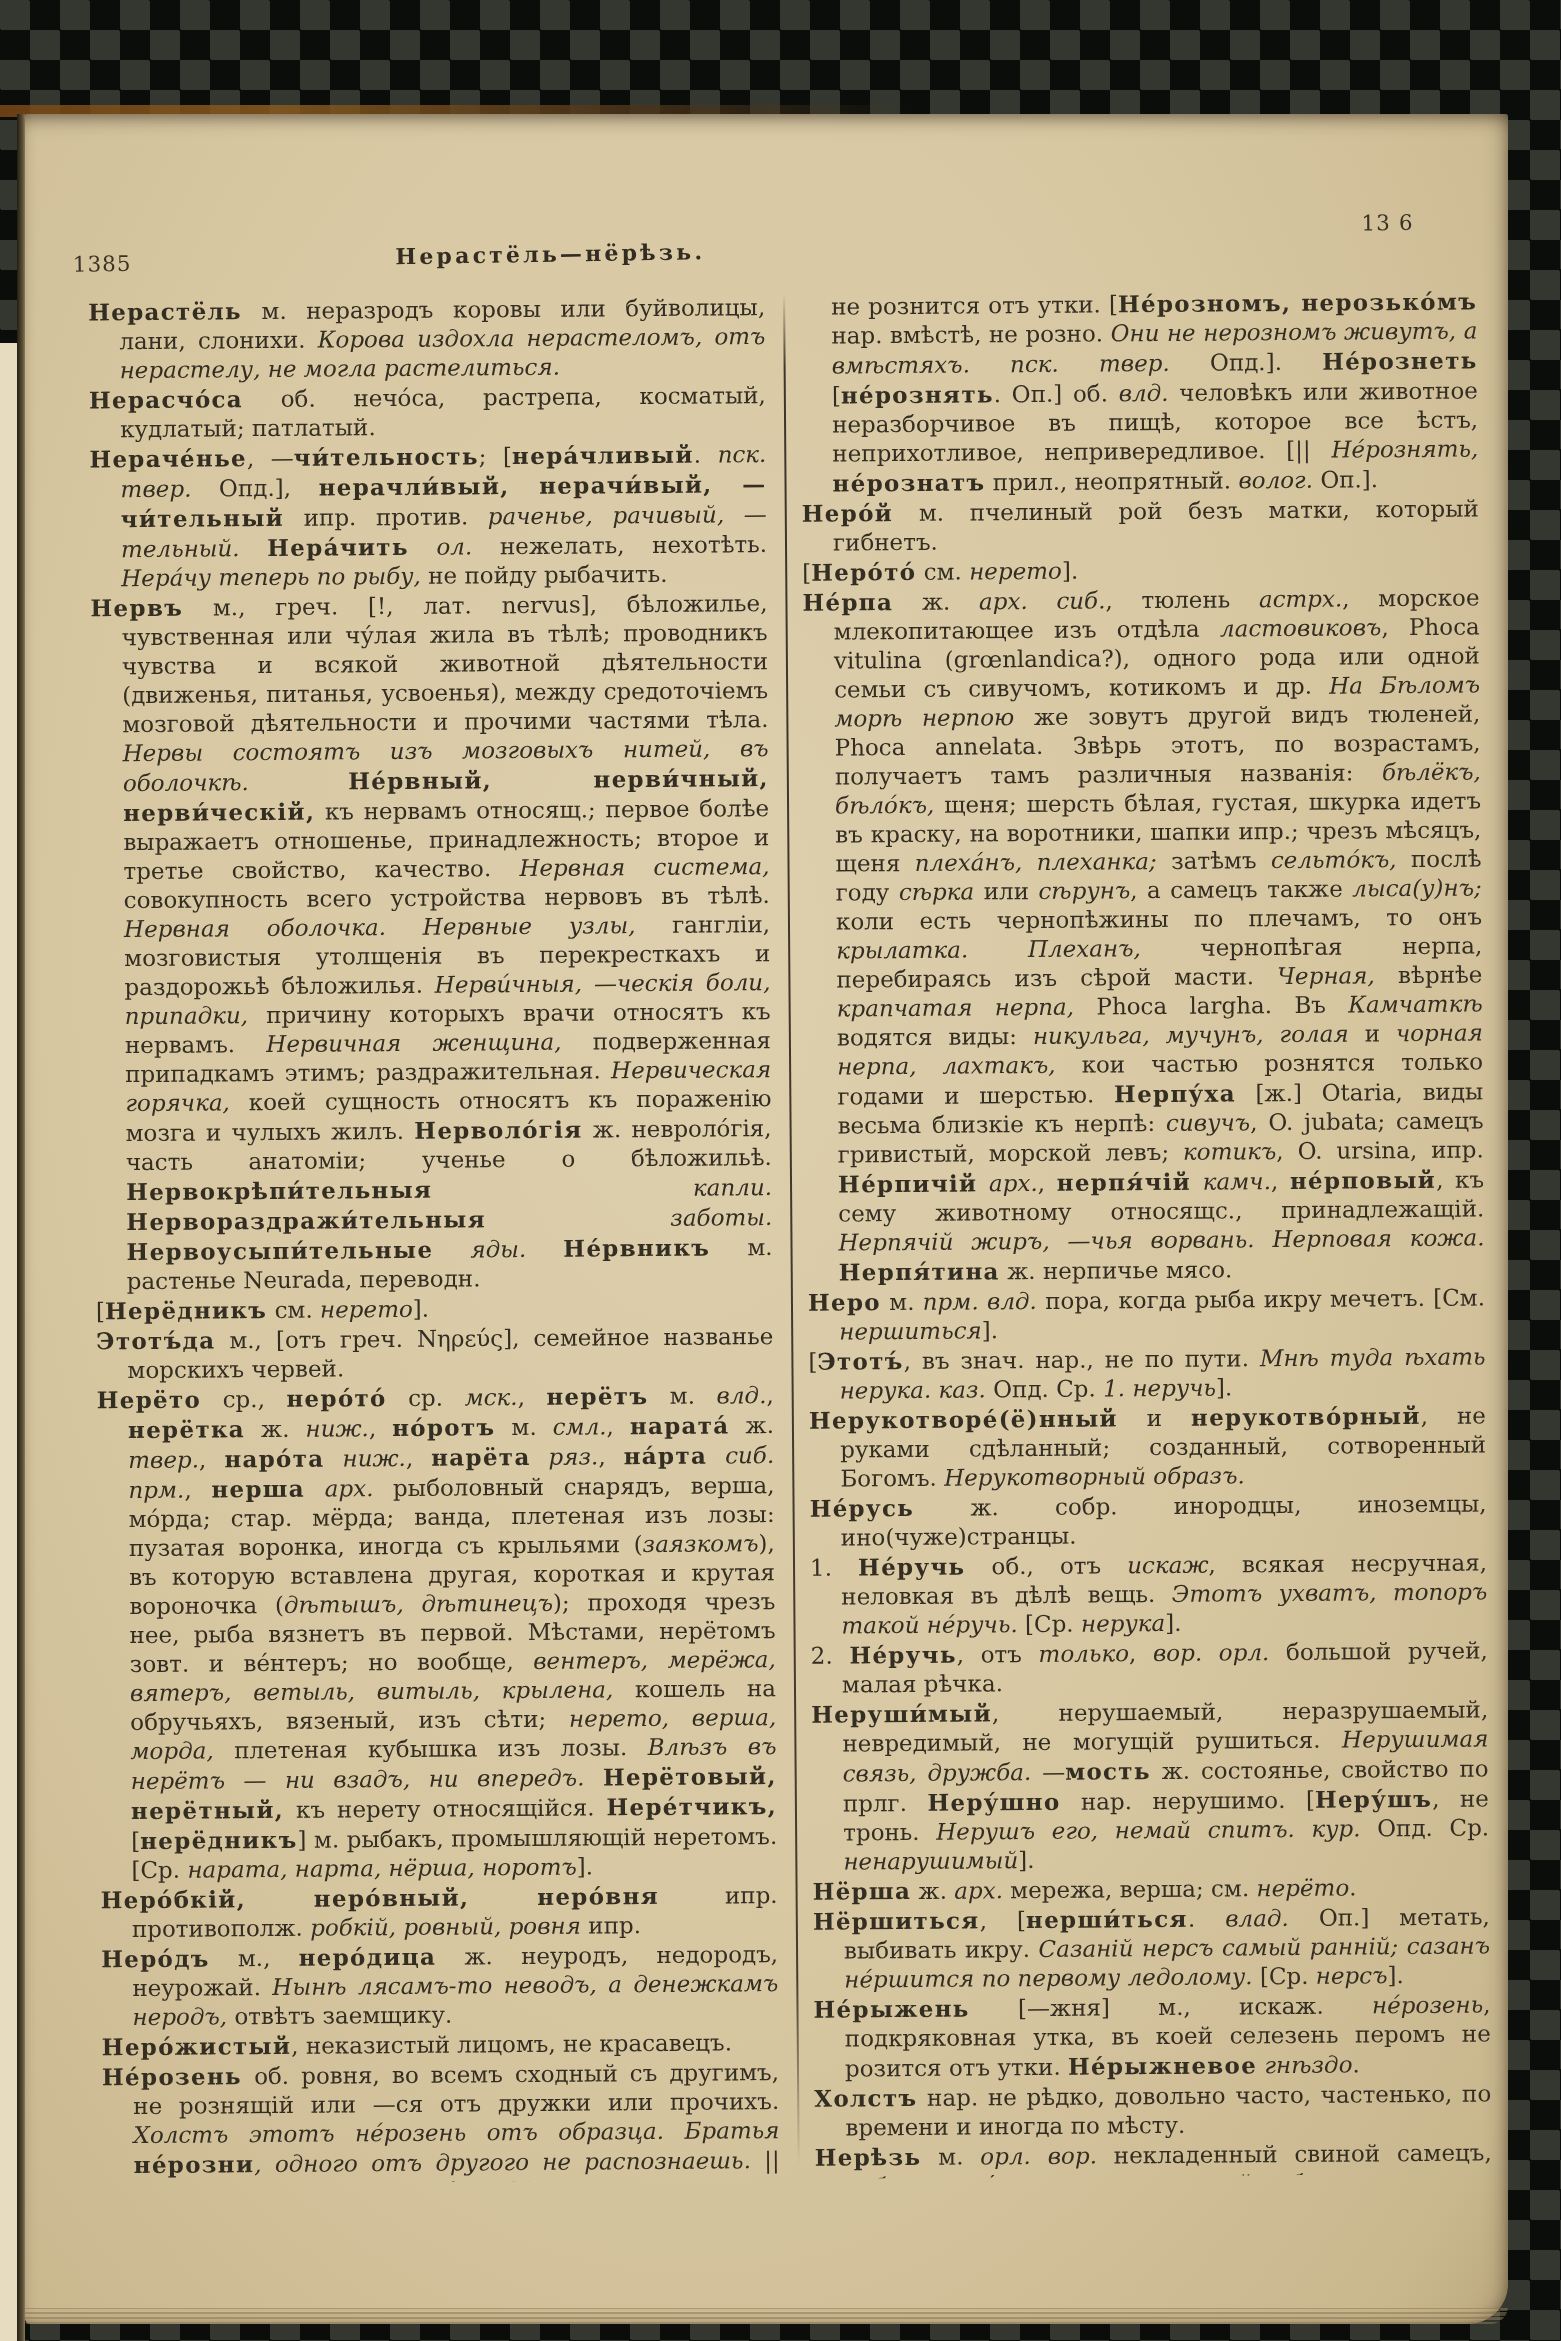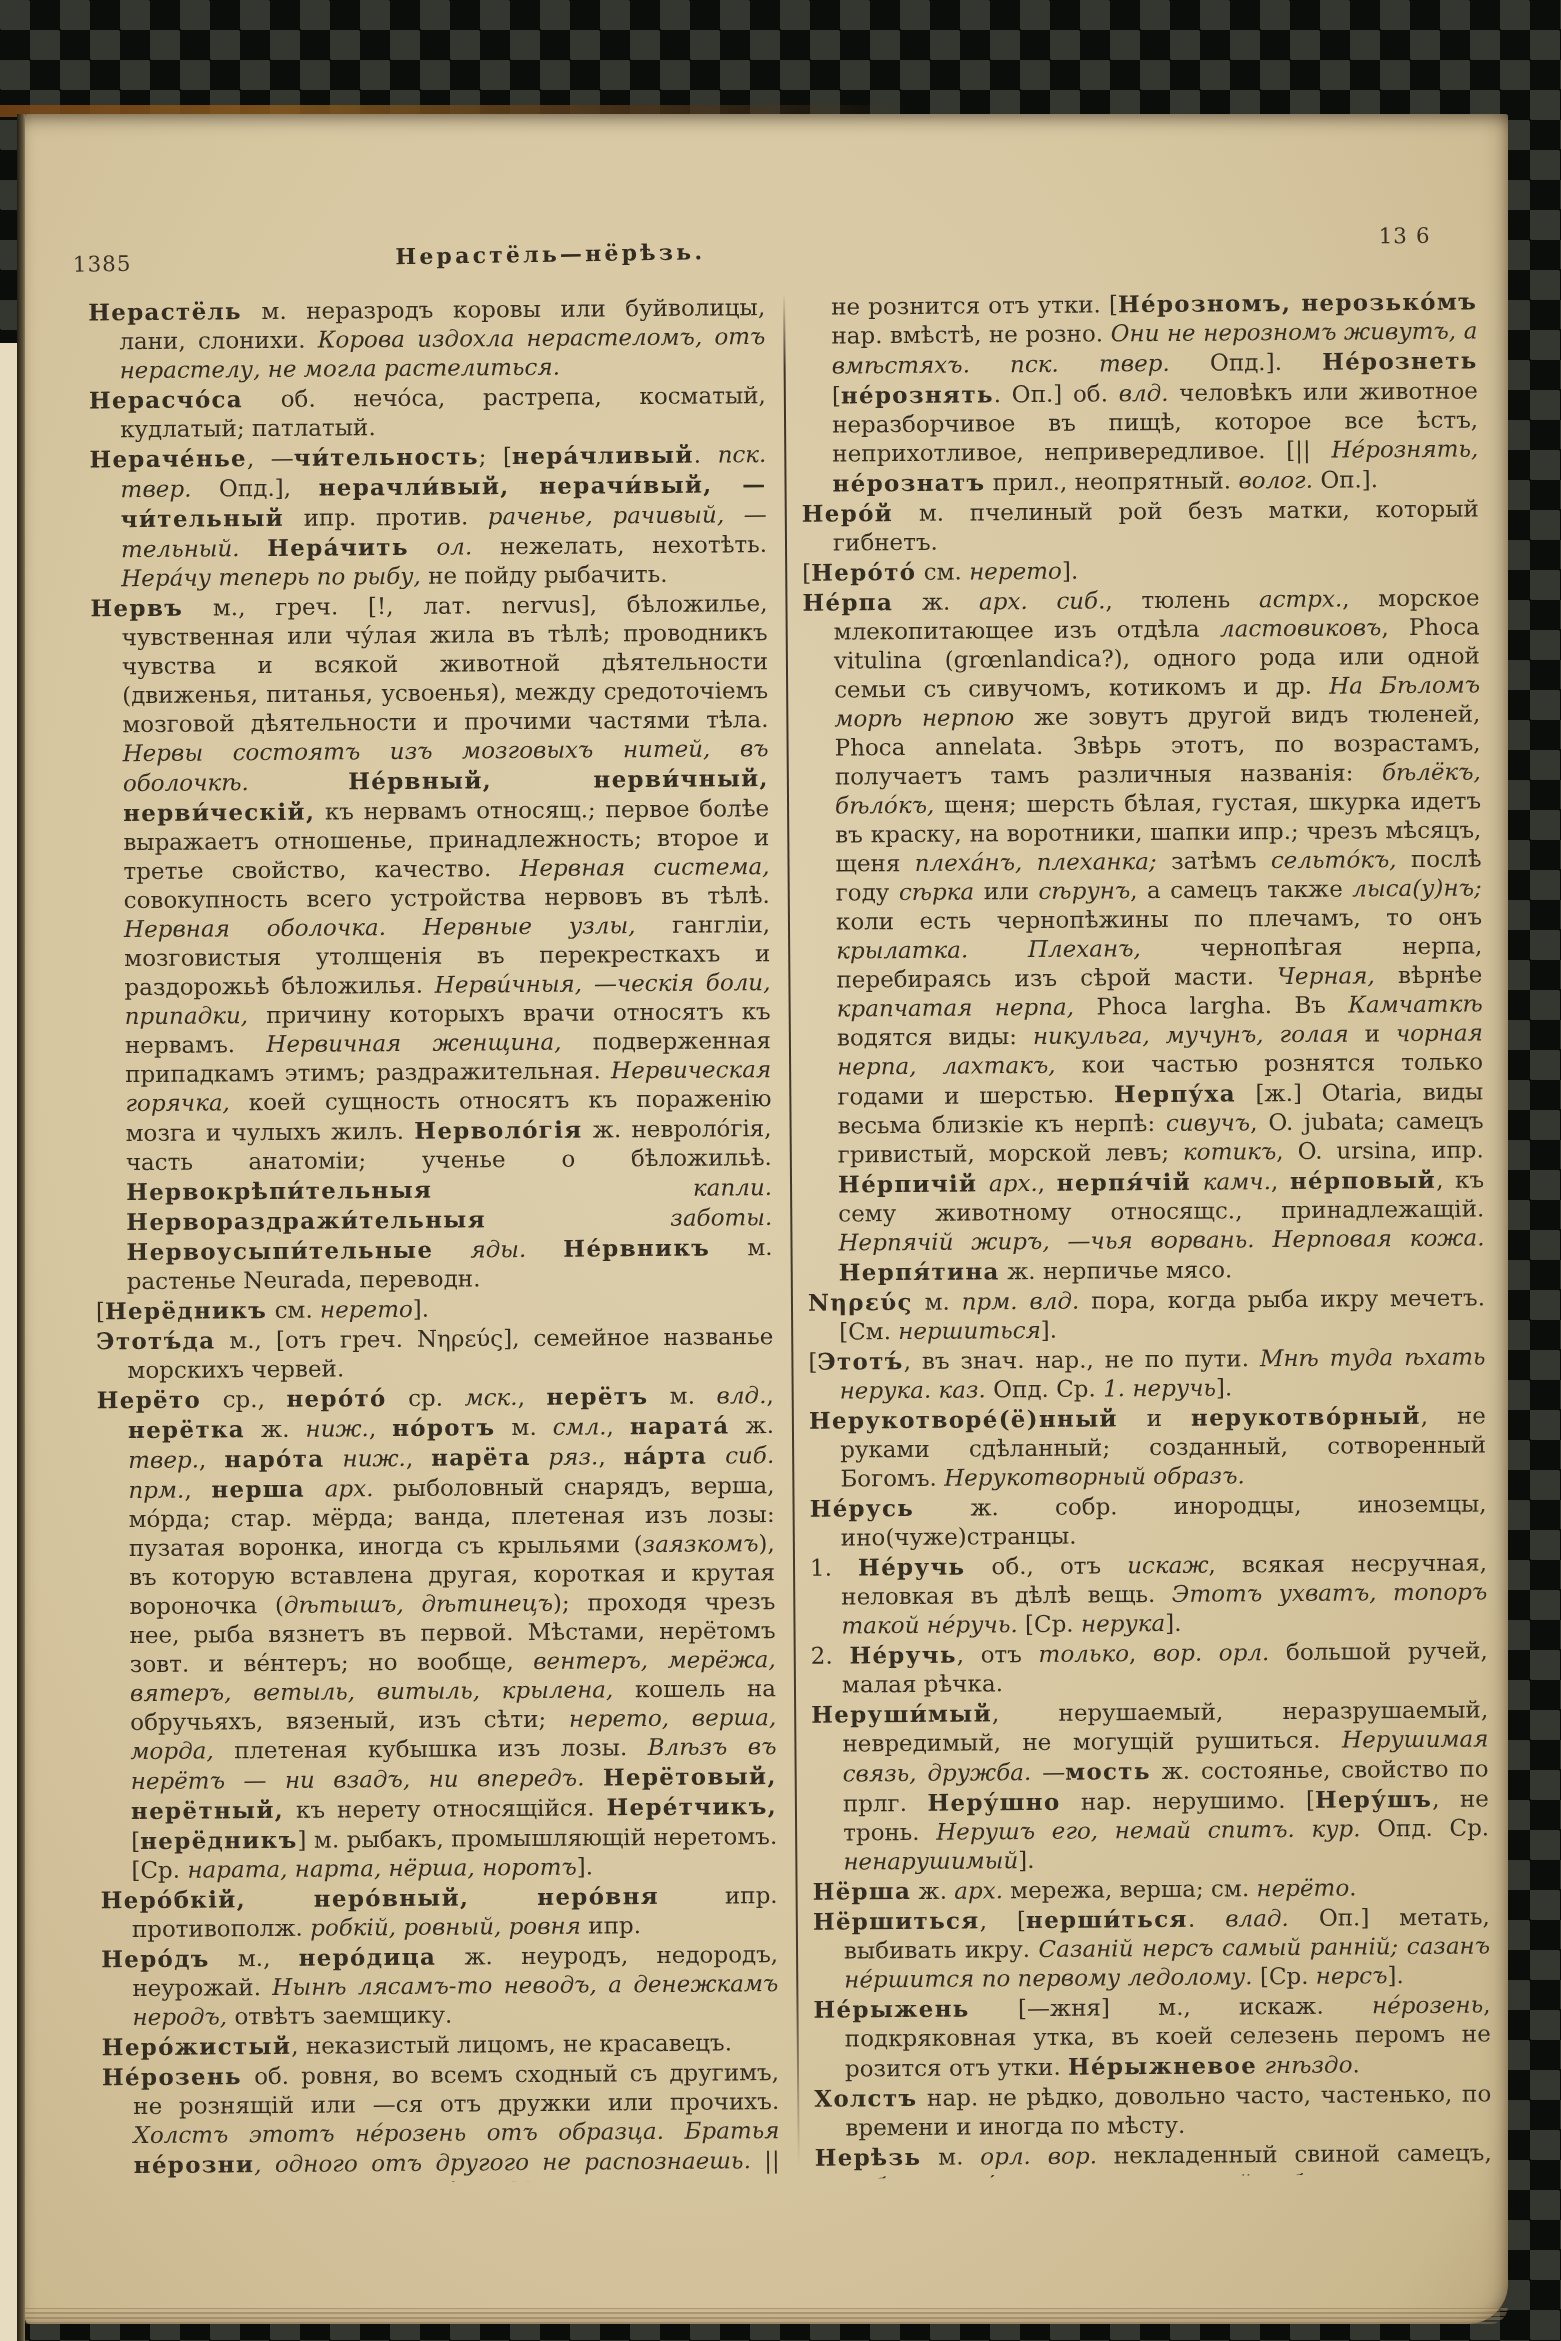--- a/index.html
+++ b/index.html
@@ -39,21 +39,21 @@
                inset 0 -9.7px 16px -11.8px rgba(40,28,14,.4);
   }
   
   .page::after{
     content:"";position:absolute;left:0;right:0;bottom:0;height:18px;
     border-radius:0 0 40px 5.4px;
     background:repeating-linear-gradient(to bottom,rgba(150,128,90,0) 0 1.6px,rgba(140,118,80,.55) 1.6px 3.2px,rgba(190,170,130,.35) 3.2px 4.8px);
   }
   .pageno{position:absolute;color:#393226;font-size:21.4px;letter-spacing:1.1px;}
   .pageno-left{left:80px;top:246px;transform:rotate(-0.6deg);}
-  .pageno-right{left:1369px;top:228px;margin-left:17px;}
+  .pageno-right{left:1369px;top:215px;}
   .running-head{
     position:absolute;left:343px;top:239px;width:429px;
     text-align:center;color:#332c21;
     font-size:22px;font-weight:bold;letter-spacing:3.2px;
     transform:rotate(-0.5deg);
   }
   .text-block{
     position:absolute;left:0;top:0;width:1561px;height:2342px;
     transform:rotate(-0.45deg);transform-origin:777px 1180px;
   }
@@ -103,21 +103,21 @@
         <p class="entry"><span class="seg-b">Неро́дъ</span><span class="seg-n"> м., </span><span class="seg-b">неро́дица</span><span class="seg-n"> ж. неуродъ, недородъ, неурожай. </span><span class="seg-i">Нынѣ лясамъ-то неводъ, а денежкамъ неродъ,</span><span class="seg-n"> отвѣтъ заемщику.</span></p>
         <p class="entry"><span class="seg-b">Неро́жистый</span><span class="seg-n">, неказистый лицомъ, не красавецъ.</span></p>
         <p class="entry"><span class="seg-b">Не́розень</span><span class="seg-n"> об. ровня, во всемъ сходный съ другимъ, не рознящій или —ся отъ дружки или прочихъ. </span><span class="seg-i">Холстъ этотъ не́розень отъ образца. Братья </span><span class="seg-b">не́розни</span><span class="seg-i">, одного отъ другого не распознаешь.</span><span class="seg-n"> || Попугаи неразлучки, inséparables. || Подкряковная утка, </span><span class="seg-i">не́рыжень</span><span class="seg-n"> (искажен.), </span><span class="seg-b">нерозна́къ</span><span class="seg-n"> [—ака́, м.], у которой селезень, перомъ,</span></p>
       </div>
     <div class="divider"></div>
     <div class="column col-right">
         <p class="entry cont"><span class="seg-n">не рознится отъ утки. [</span><span class="seg-b">Не́розномъ, нерозько́мъ</span><span class="seg-n"> нар. вмѣстѣ, не розно. </span><span class="seg-i">Они не нерозномъ живутъ, а вмѣстяхъ.</span><span class="seg-n"> </span><span class="seg-i">пск. твер.</span><span class="seg-n"> Опд.]. </span><span class="seg-b">Не́рознеть</span><span class="seg-n"> [</span><span class="seg-b">не́рознять</span><span class="seg-n">. Оп.] об. </span><span class="seg-i">влд.</span><span class="seg-n"> человѣкъ или животное неразборчивое въ пищѣ, которое все ѣстъ, неприхотливое, непривередливое. [|| </span><span class="seg-i">Не́рознять,</span><span class="seg-n"> </span><span class="seg-b">не́рознатъ</span><span class="seg-n"> прил., неопрятный. </span><span class="seg-i">волог.</span><span class="seg-n"> Оп.].</span></p>
         <p class="entry"><span class="seg-b">Неро́й</span><span class="seg-n"> м. пчелиный рой безъ матки, который гибнетъ.</span></p>
         <p class="entry"><span class="seg-n">[</span><span class="seg-b">Неро́то́</span><span class="seg-n"> см. </span><span class="seg-i">нерето</span><span class="seg-n">].</span></p>
         <p class="entry"><span class="seg-b">Не́рпа</span><span class="seg-n"> ж. </span><span class="seg-i">арх. сиб.</span><span class="seg-n">, тюлень </span><span class="seg-i">астрх.</span><span class="seg-n">, морское млекопитающее изъ отдѣла </span><span class="seg-i">ластовиковъ</span><span class="seg-n">, Phoca vitulina (grœnlandica?), одного рода или одной семьи съ сивучомъ, котикомъ и др. </span><span class="seg-i">На Бѣломъ морѣ нерпою</span><span class="seg-n"> же зовутъ другой видъ тюленей, Phoca annelata. Звѣрь этотъ, по возрастамъ, получаетъ тамъ различныя названія: </span><span class="seg-i">бѣлёкъ, бѣло́къ,</span><span class="seg-n"> щеня; шерсть бѣлая, густая, шкурка идетъ въ краску, на воротники, шапки ипр.; чрезъ мѣсяцъ, щеня </span><span class="seg-i">плеха́нъ, плеханка;</span><span class="seg-n"> затѣмъ </span><span class="seg-i">сельто́къ,</span><span class="seg-n"> послѣ году </span><span class="seg-i">сѣрка</span><span class="seg-n"> или </span><span class="seg-i">сѣрунъ</span><span class="seg-n">, а самецъ также </span><span class="seg-i">лыса(у)нъ;</span><span class="seg-n"> коли есть чернопѣжины по плечамъ, то онъ </span><span class="seg-i">крылатка. Плеханъ,</span><span class="seg-n"> чернопѣгая нерпа, перебираясь изъ сѣрой масти. </span><span class="seg-i">Черная,</span><span class="seg-n"> вѣрнѣе </span><span class="seg-i">крапчатая нерпа,</span><span class="seg-n"> Phoca largha. Въ </span><span class="seg-i">Камчаткѣ</span><span class="seg-n"> водятся виды: </span><span class="seg-i">никульга, мучунъ, голая</span><span class="seg-n"> и </span><span class="seg-i">чорная нерпа, лахтакъ,</span><span class="seg-n"> кои частью рознятся только годами и шерстью. </span><span class="seg-b">Нерпу́ха</span><span class="seg-n"> [ж.] Otaria, виды весьма близкіе къ нерпѣ: </span><span class="seg-i">сивучъ</span><span class="seg-n">, O. jubata; самецъ гривистый, морской левъ; </span><span class="seg-i">котикъ</span><span class="seg-n">, O. ursina, ипр. </span><span class="seg-b">Не́рпичій</span><span class="seg-n"> </span><span class="seg-i">арх.</span><span class="seg-n">, </span><span class="seg-b">нерпя́чій</span><span class="seg-n"> </span><span class="seg-i">камч.</span><span class="seg-n">, </span><span class="seg-b">не́рповый</span><span class="seg-n">, къ сему животному относящс., принадлежащій. </span><span class="seg-i">Нерпячій жиръ, —чья ворвань. Нерповая кожа.</span><span class="seg-n"> </span><span class="seg-b">Нерпя́тина</span><span class="seg-n"> ж. нерпичье мясо.</span></p>
-        <p class="entry"><span class="seg-b">Νηρεύς</span><span class="seg-n"> м. </span><span class="seg-i">прм. влд.</span><span class="seg-n"> пора, когда рыба икру мечетъ. [См. </span><span class="seg-i">нершиться</span><span class="seg-n">].</span></p>
+        <p class="entry"><span class="seg-b">Неро</span><span class="seg-n"> м. </span><span class="seg-i">прм. влд.</span><span class="seg-n"> пора, когда рыба икру мечетъ. [См. </span><span class="seg-i">нершиться</span><span class="seg-n">].</span></p>
         <p class="entry"><span class="seg-n">[</span><span class="seg-b">Этотъ́</span><span class="seg-n">, въ знач. нар., не по пути. </span><span class="seg-i">Мнѣ туда ѣхать нерука.</span><span class="seg-n"> </span><span class="seg-i">каз.</span><span class="seg-n"> Опд. Ср. </span><span class="seg-i">1. неручь</span><span class="seg-n">].</span></p>
         <p class="entry"><span class="seg-b">Нерукотворе́(ё)нный</span><span class="seg-n"> и </span><span class="seg-b">нерукотво́рный</span><span class="seg-n">, не руками сдѣланный; созданный, сотворенный Богомъ. </span><span class="seg-i">Нерукотворный образъ.</span></p>
         <p class="entry"><span class="seg-b">Не́русь</span><span class="seg-n"> ж. собр. инородцы, иноземцы, ино(чуже)странцы.</span></p>
         <p class="entry"><span class="seg-n">1. </span><span class="seg-b">Не́ручь</span><span class="seg-n"> об., отъ </span><span class="seg-i">искаж</span><span class="seg-n">, всякая несручная, неловкая въ дѣлѣ вещь. </span><span class="seg-i">Этотъ ухватъ, топоръ такой не́ручь.</span><span class="seg-n"> [Ср. </span><span class="seg-i">нерука</span><span class="seg-n">].</span></p>
         <p class="entry"><span class="seg-n">2. </span><span class="seg-b">Не́ручь</span><span class="seg-n">, отъ </span><span class="seg-i">только</span><span class="seg-n">, </span><span class="seg-i">вор. орл.</span><span class="seg-n"> большой ручей, малая рѣчка.</span></p>
         <p class="entry"><span class="seg-b">Неруши́мый</span><span class="seg-n">, нерушаемый, неразрушаемый, невредимый, не могущій рушиться. </span><span class="seg-i">Нерушимая связь, дружба.</span><span class="seg-n"> —</span><span class="seg-b">мость</span><span class="seg-n"> ж. состоянье, свойство по прлг. </span><span class="seg-b">Неру́шно</span><span class="seg-n"> нар. нерушимо. [</span><span class="seg-b">Неру́шъ</span><span class="seg-n">, не тронь. </span><span class="seg-i">Нерушъ его, немай спитъ.</span><span class="seg-n"> </span><span class="seg-i">кур.</span><span class="seg-n"> Опд. Ср. </span><span class="seg-i">ненарушимый</span><span class="seg-n">].</span></p>
         <p class="entry"><span class="seg-b">Нёрша</span><span class="seg-n"> ж. </span><span class="seg-i">арх.</span><span class="seg-n"> мережа, верша; см. </span><span class="seg-i">нерёто</span><span class="seg-n">.</span></p>
         <p class="entry"><span class="seg-b">Нёршиться</span><span class="seg-n">, [</span><span class="seg-b">нерши́ться</span><span class="seg-n">. </span><span class="seg-i">влад.</span><span class="seg-n"> Оп.] метать, выбивать икру. </span><span class="seg-i">Сазаній нерсъ самый ранній; сазанъ не́ршится по первому ледолому.</span><span class="seg-n"> [Ср. </span><span class="seg-i">нерсъ</span><span class="seg-n">].</span></p>
         <p class="entry"><span class="seg-b">Не́рыжень</span><span class="seg-n"> [—жня] м., искаж. </span><span class="seg-i">не́розень</span><span class="seg-n">, подкряковная утка, въ коей селезень перомъ не розится отъ утки. </span><span class="seg-b">Не́рыжневое</span><span class="seg-n"> </span><span class="seg-i">гнѣздо</span><span class="seg-n">.</span></p>
         <p class="entry"><span class="seg-b">Холстъ</span><span class="seg-n"> нар. не рѣдко, довольно часто, частенько, по времени и иногда по мѣсту.</span></p>

